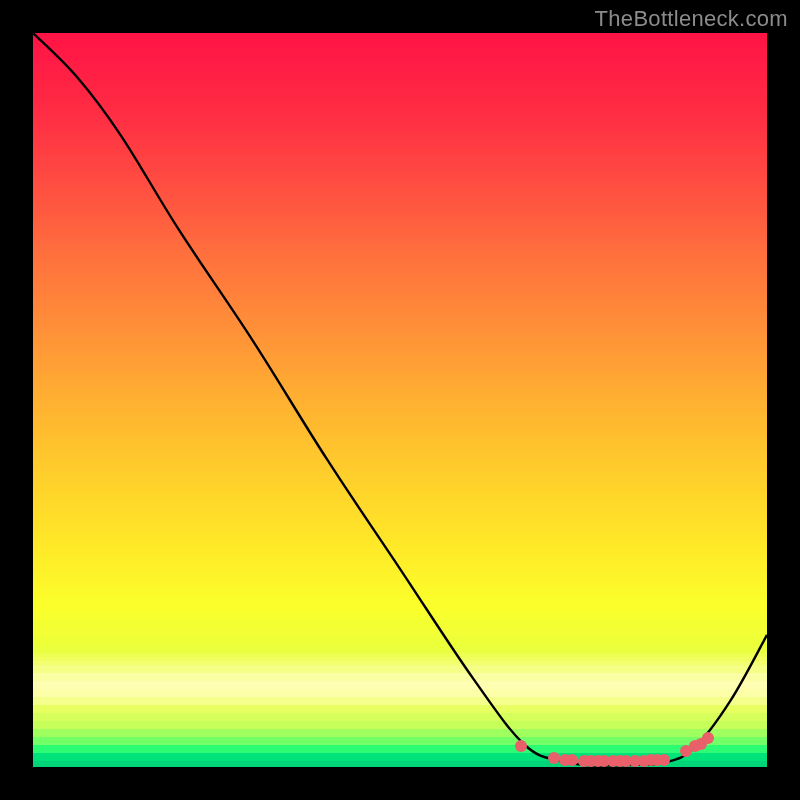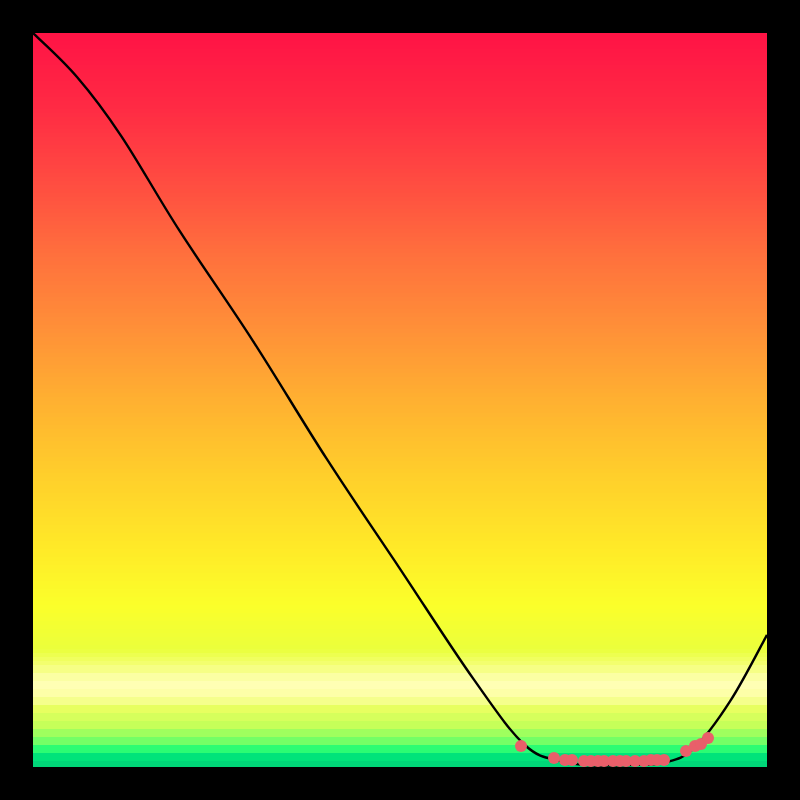--- a/index.html
+++ b/index.html
@@ -262,13 +262,14 @@
         <div class="dot" style="left: 610.688px; top: 728.128px; background: rgb(233, 95, 106);"></div>
         <div class="dot" style="left: 618.028px; top: 727.394px; background: rgb(233, 95, 106);"></div>
         <div class="dot" style="left: 623.9px; top: 727.394px; background: rgb(233, 95, 106);"></div>
         <div class="dot" style="left: 631.24px; top: 726.66px; background: rgb(233, 95, 106);"></div>
         <div class="dot" style="left: 653.26px; top: 717.852px; background: rgb(233, 95, 106);"></div>
         <div class="dot" style="left: 662.068px; top: 713.448px; background: rgb(233, 95, 106);"></div>
         <div class="dot" style="left: 667.94px; top: 710.512px; background: rgb(233, 95, 106);"></div>
         <div class="dot" style="left: 675.28px; top: 704.64px; background: rgb(233, 95, 106);"></div>
       </div>
   </div>
+  <div class="watermark">TheBottleneck.com</div>
 </div>
 
 </body></html>

